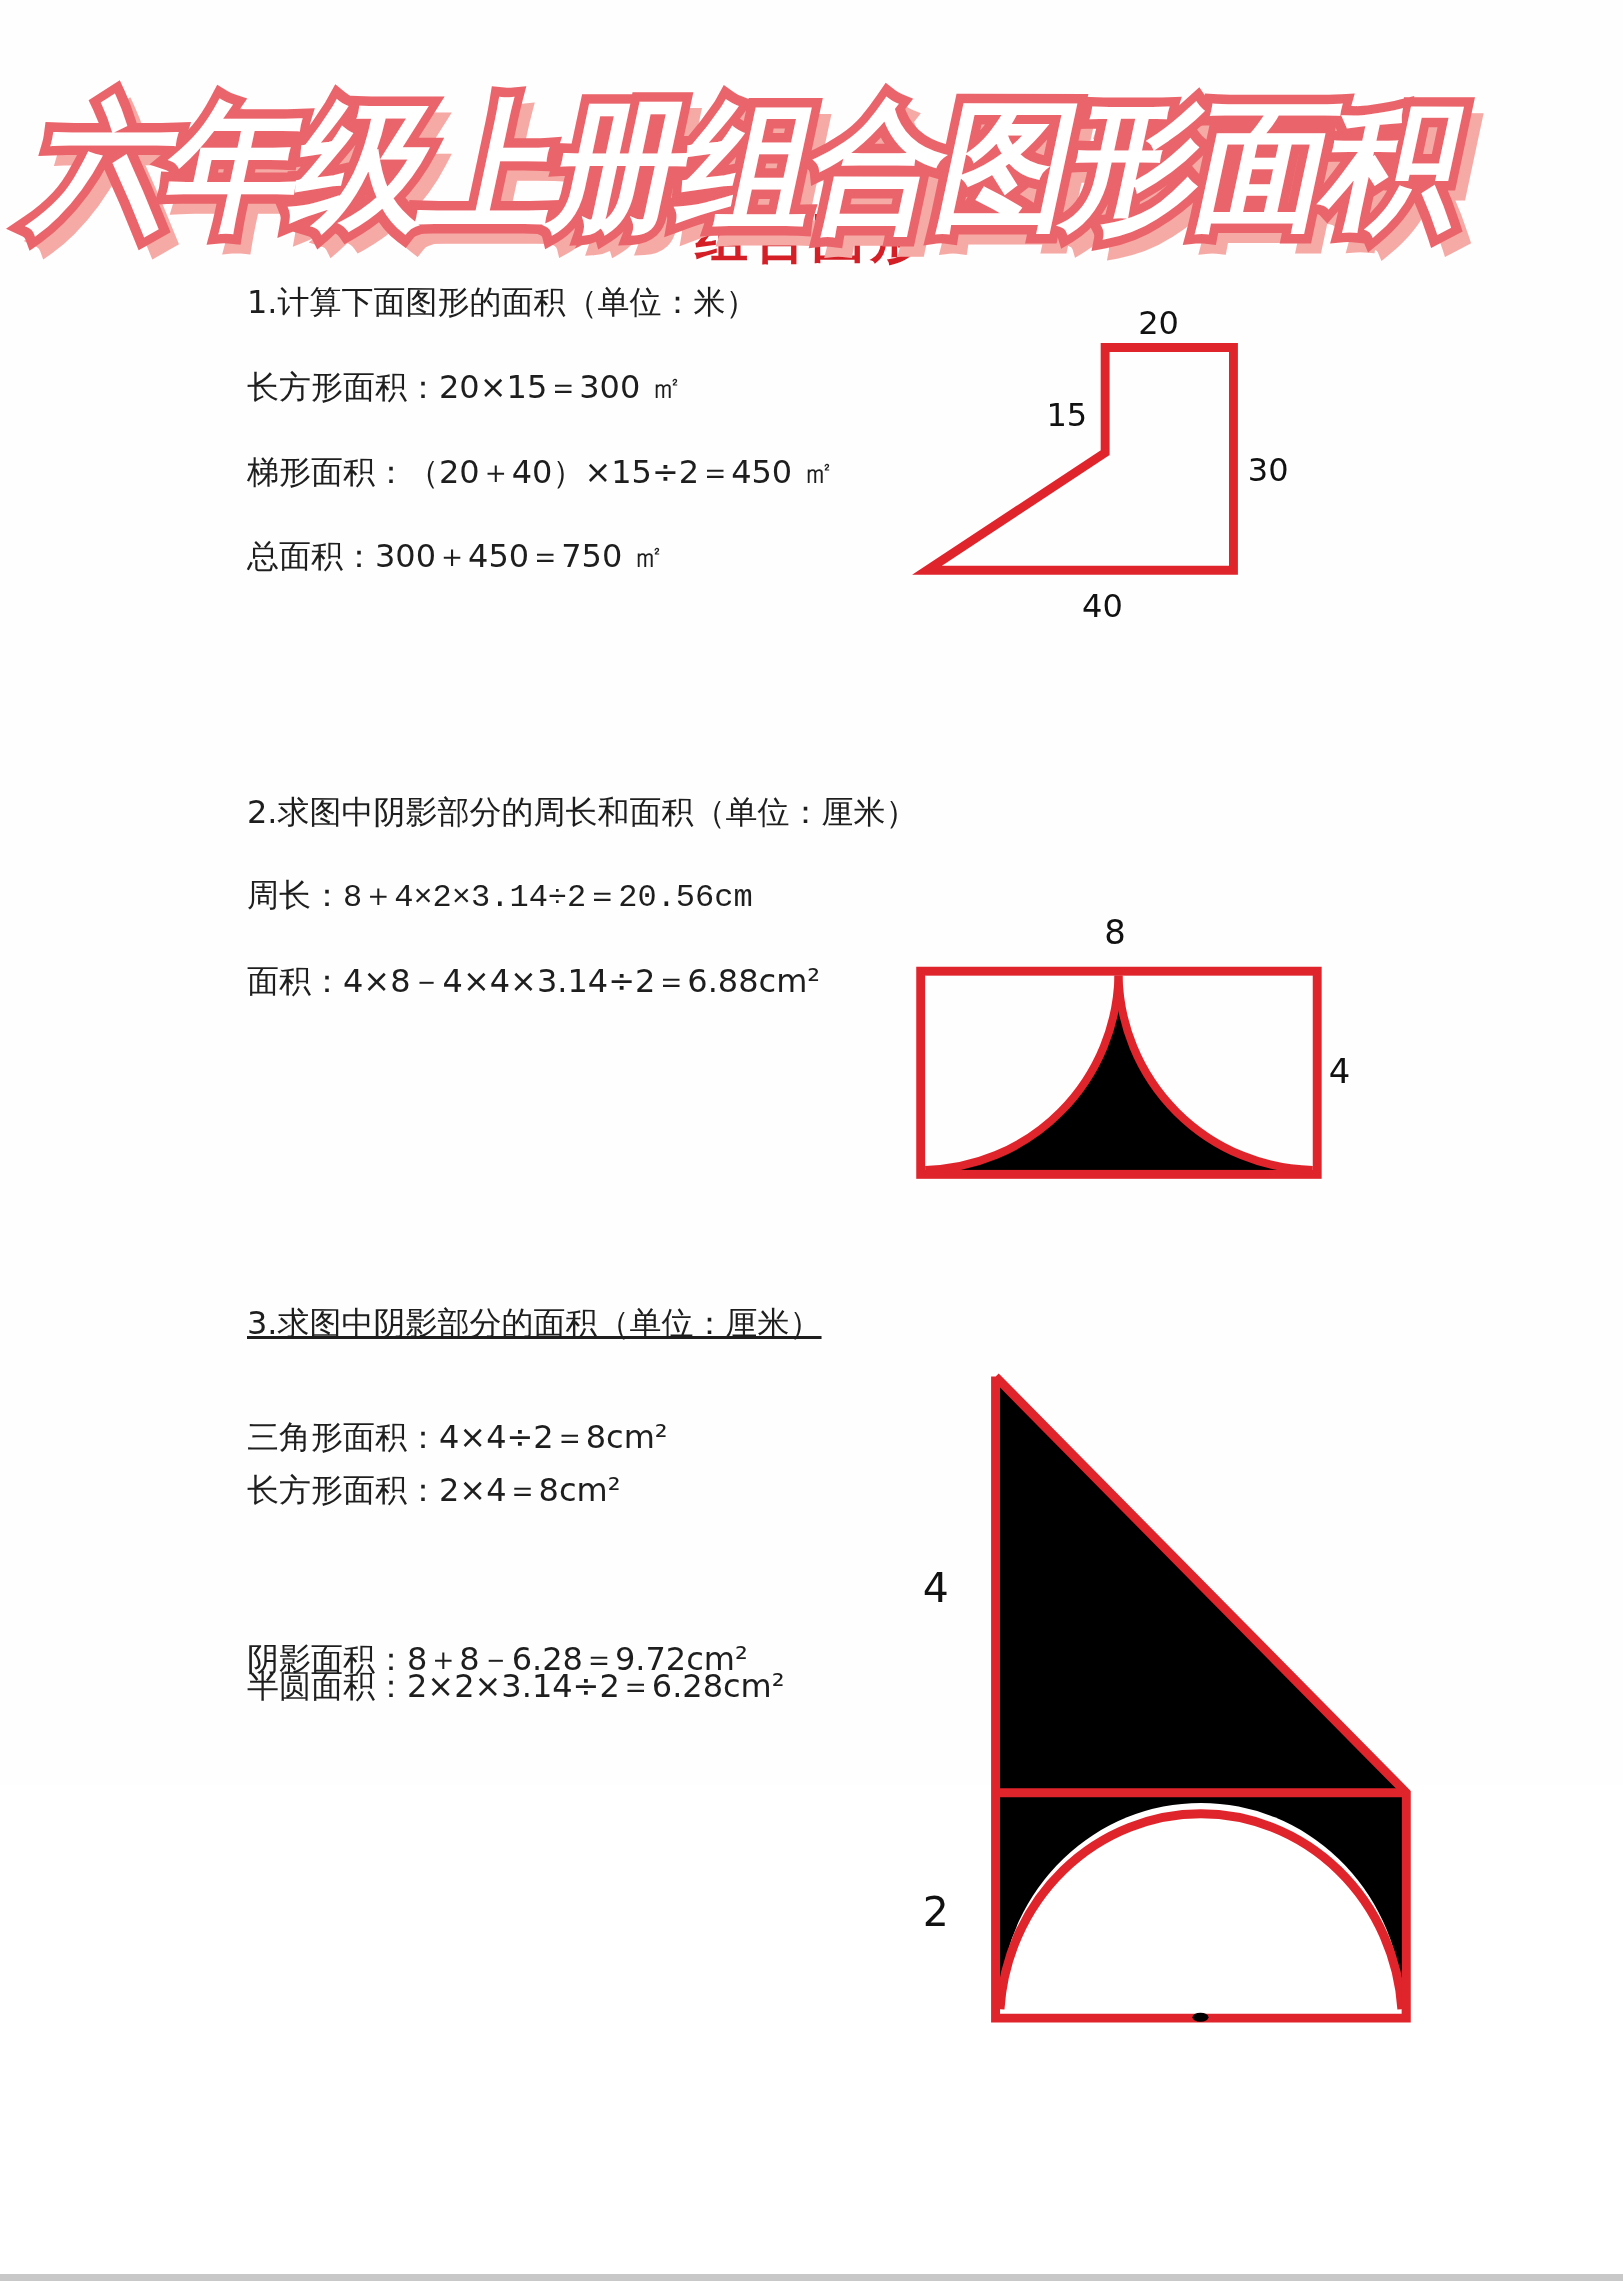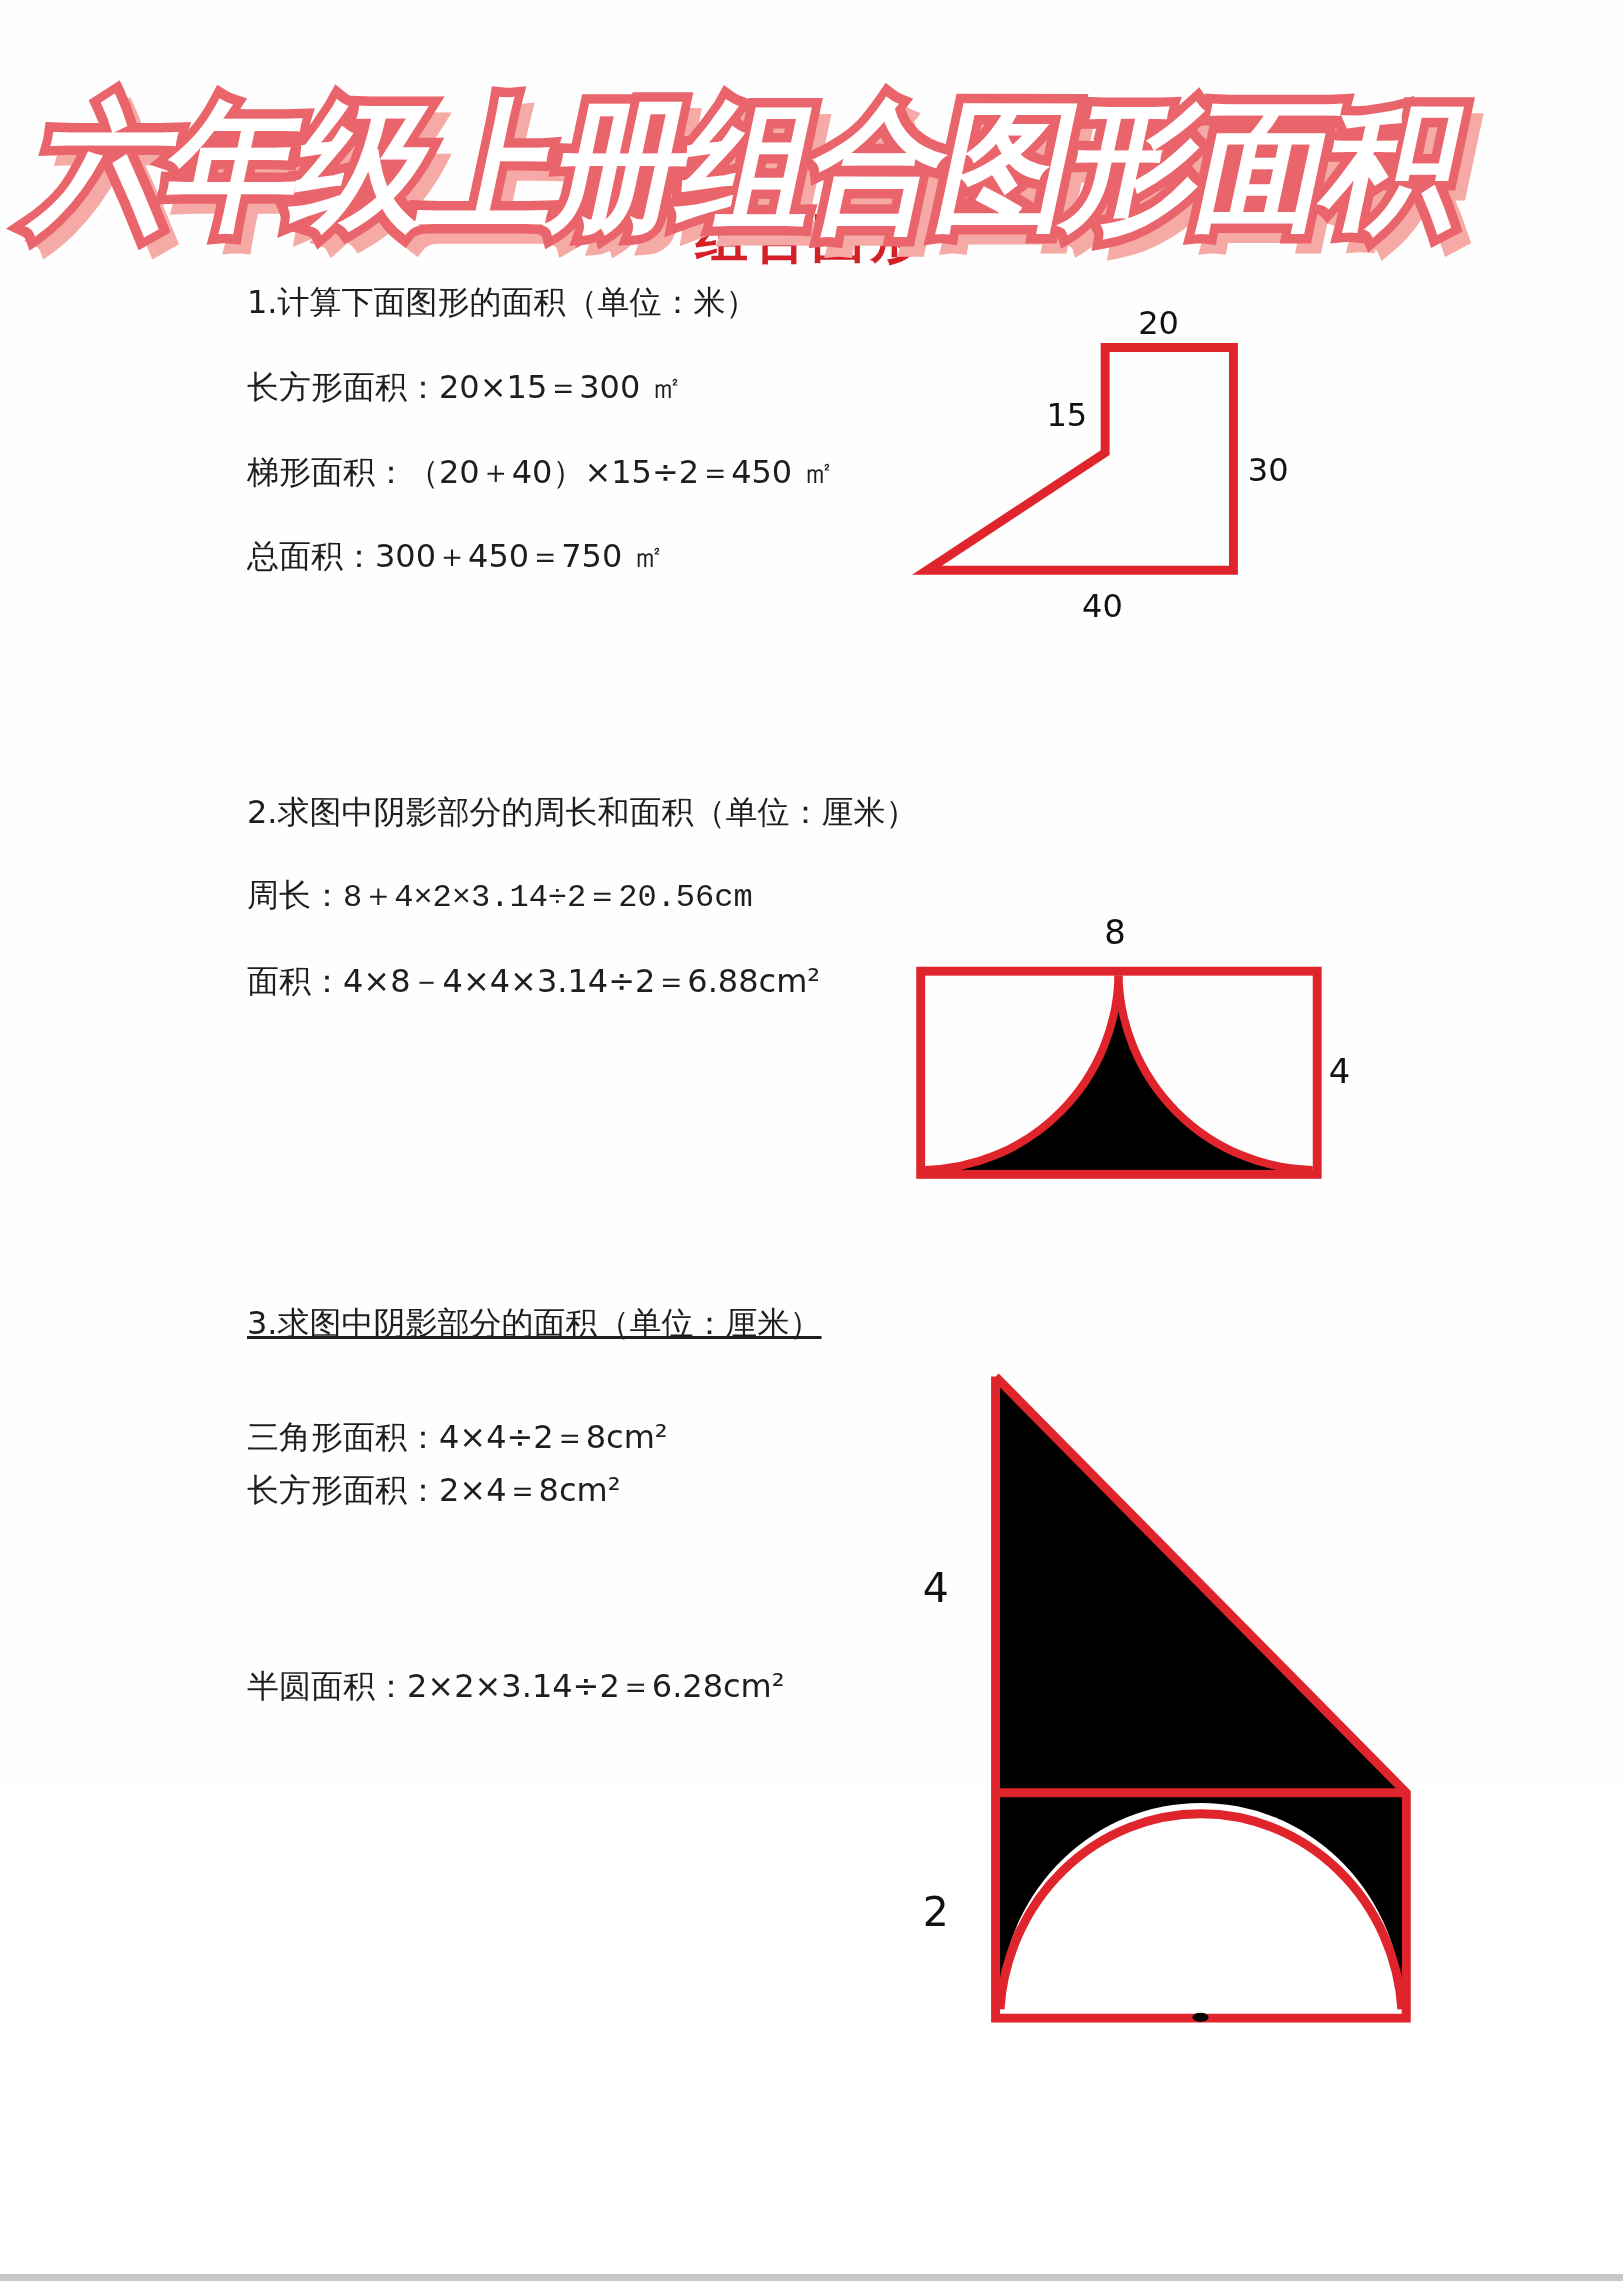--- a/index.html
+++ b/index.html
@@ -93,16 +93,17 @@
   </svg>
 
   <div class="line" style="top:793px;">2.求图中阴影部分的周长和面积（单位：厘米）</div>
   <div class="line" style="top:878px;font-family:Liberation Mono, monospace;">周长：8＋4×2×3.14÷2＝20.56cm</div>
   <div class="line" style="top:962px;">面积：4×8－4×4×3.14÷2＝6.88cm²</div>
 
   <div class="line" style="top:1304px;text-decoration:underline;">3.求图中阴影部分的面积（单位：厘米）</div>
   <div class="line" style="top:1387px;margin-top:31px;">三角形面积：4×4÷2＝8cm²</div>
   <div class="line" style="top:1471px;">长方形面积：2×4＝8cm²</div>
   <div class="line" style="top:1627px;margin-top:40px;">半圆面积：2×2×3.14÷2＝6.28cm²</div>
+  <div class="line" style="top:1640px;">阴影面积：8＋8－6.28＝9.72cm²</div>
 
 </div>
 <div class="bottom-bar"></div>
 
 
 </body></html>

